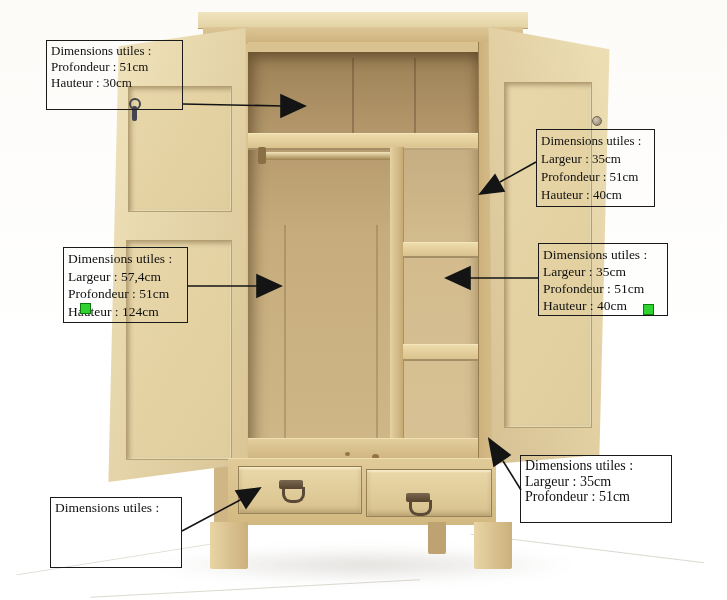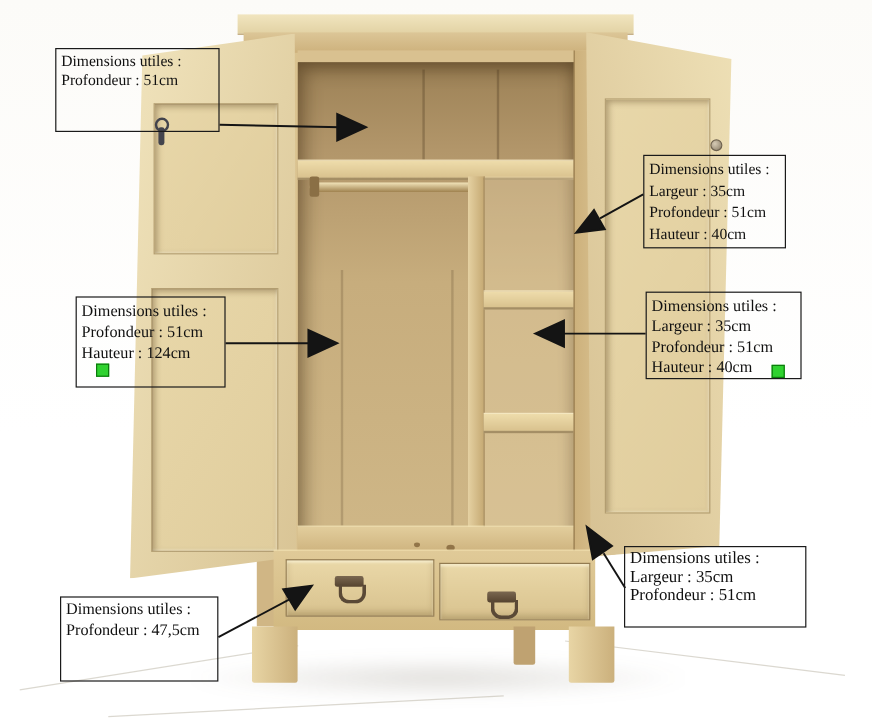--- a/index.html
+++ b/index.html
@@ -173,44 +173,45 @@
       <line x1="521" y1="490" x2="503" y2="461"></line>
       <polygon points="489,439 510,455 494,466"></polygon>
       <line x1="182" y1="531" x2="242" y2="499"></line>
       <polygon points="260,488 246,508 236,491"></polygon>
     </g>
   </svg>
 
   <div class="callout cA">
     <span>Dimensions utiles :</span>
     <span>Profondeur : 51cm</span>
+    <span>Hauteur : 30cm</span>
   </div>
   <div class="callout cB">
     <span>Dimensions utiles :</span>
     <span>Largeur : 35cm</span>
     <span>Profondeur : 51cm</span>
     <span>Hauteur : 40cm</span>
   </div>
   <div class="callout cC">
     <span>Dimensions utiles :</span>
+    <span>Largeur : 57,4cm</span>
     <span>Profondeur : 51cm</span>
     <span>Hauteur : 124cm</span>
   </div>
   <div class="callout cD">
     <span>Dimensions utiles :</span>
     <span>Largeur : 35cm</span>
     <span>Profondeur : 51cm</span>
     <span>Hauteur : 40cm</span>
   </div>
   <div class="callout cE">
     <span>Dimensions utiles :</span>
     <span>Largeur : 35cm</span>
     <span>Profondeur : 51cm</span>
   </div>
   <div class="callout cF">
     <span>Dimensions utiles :</span>
-    <span>Profondeur : 47,5cm</span>
   </div>
 
   <div class="gmark gmC"></div>
   <div class="gmark gmD"></div>
 
 </div>
 
 </body></html>

